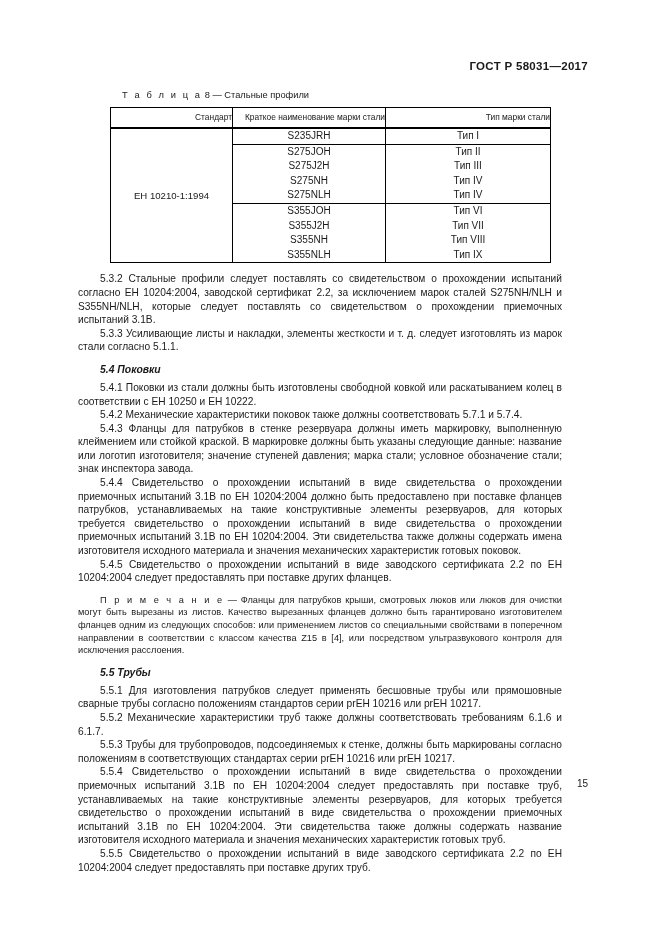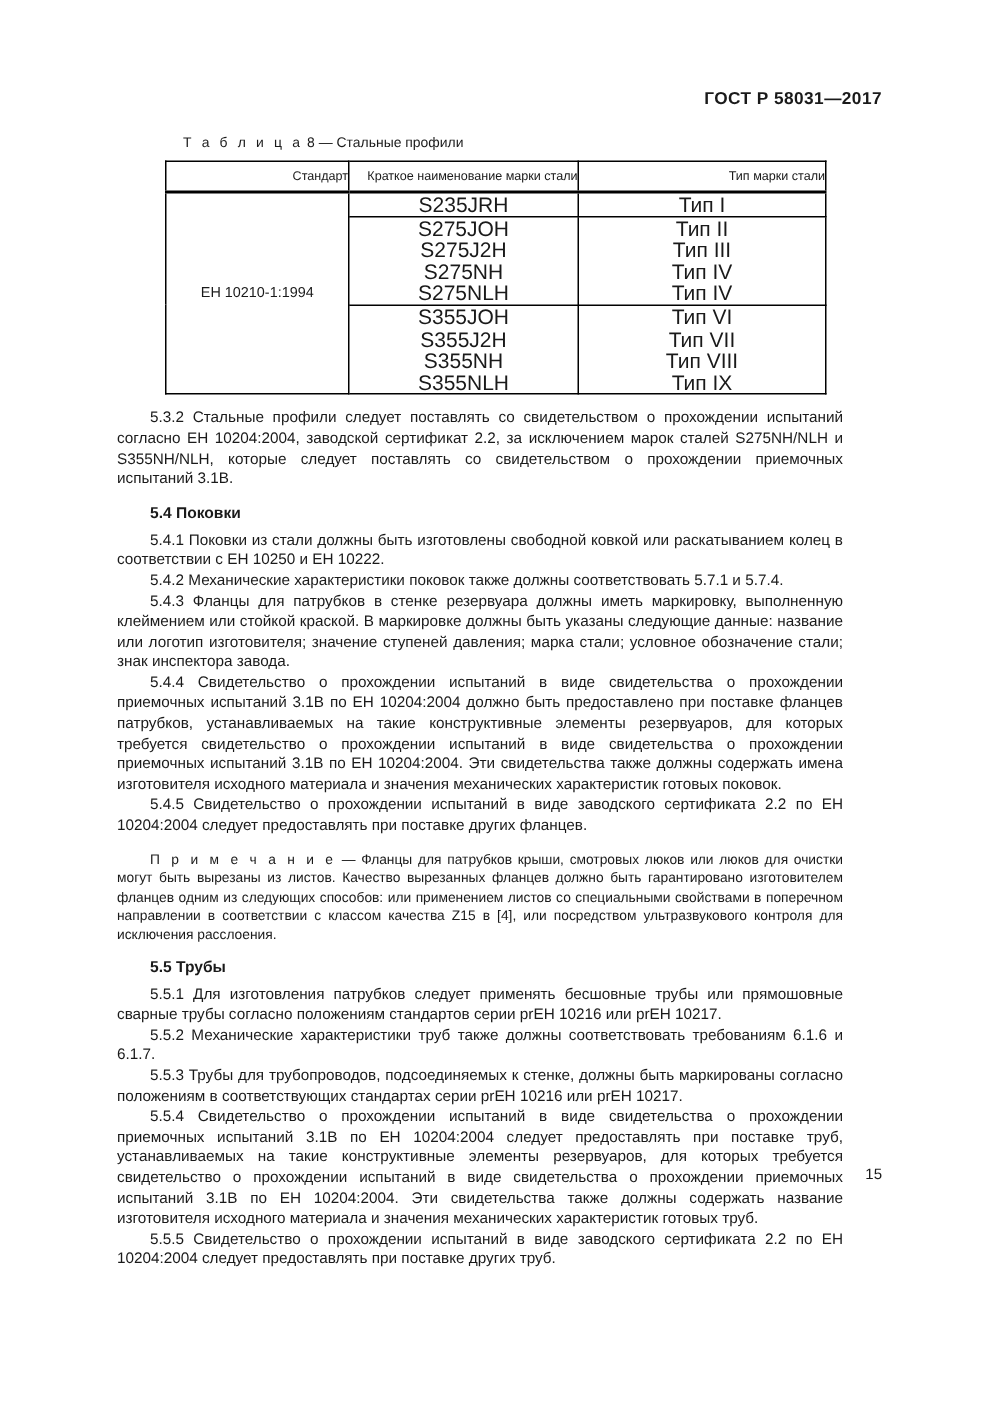--- a/index.html
+++ b/index.html
@@ -77,21 +77,21 @@
   }
   table.steel col.c1 { width: 122px; }
   table.steel col.c2 { width: 153px; }
   table.steel col.c3 { width: 165px; }
 
   td.std-cell {
     font-size: 9.6px;
   }
   td.grade-cell,
   td.type-cell {
-    font-size: 14px;
+    font-size: 10px;
     padding: 4px 0 5px 0;
     line-height: 14.6px;
   }
   td.grade-cell div,
   td.type-cell div {
     white-space: nowrap;
   }
 
   
   p.para {
@@ -104,20 +104,21 @@
   }
   .block-gap { height: 9px; }
   .block-gap-sm { height: 4px; }
 
   h3.sec {
     font-size: 10.4px;
     font-weight: bold;
     margin: 0;
     text-indent: 22px;
     line-height: 14px;
+    font-style: italic;
   }
 
   p.note {
     font-size: 9.2px;
     line-height: 12.6px;
     text-align: justify;
     margin: 0;
     text-indent: 22px;
   }
   p.note .note-label {
@@ -193,20 +194,21 @@
             <div>Тип VIII</div>
             <div>Тип IX</div>
           </td>
         </tr>
       </tbody>
     </table>
 
     <div class="block-gap"></div>
 
     <p class="para">5.3.2 Стальные профили следует поставлять со свидетельством о прохождении испытаний согласно ЕН 10204:2004, заводской сертификат 2.2, за исключением марок сталей S275NH/NLH и S355NH/NLH, которые следует поставлять со свидетельством о прохождении приемочных испытаний 3.1В.</p>
+    <p class="para">5.3.3 Усиливающие листы и накладки, элементы жесткости и т. д. следует изготовлять из марок стали согласно 5.1.1.</p>
 
     <div class="block-gap"></div>
 
     <h3 class="sec">5.4 Поковки</h3>
 
     <div class="block-gap-sm"></div>
 
     <p class="para">5.4.1 Поковки из стали должны быть изготовлены свободной ковкой или раскатыванием колец в соответствии с ЕН 10250 и ЕН 10222.</p>
     <p class="para">5.4.2 Механические характеристики поковок также должны соответствовать 5.7.1 и 5.7.4.</p>
     <p class="para">5.4.3 Фланцы для патрубков в стенке резервуара должны иметь маркировку, выполненную клеймением или стойкой краской. В маркировке должны быть указаны следующие данные: название или логотип изготовителя; значение ступеней давления; марка стали; условное обозначение стали; знак инспектора завода.</p>

